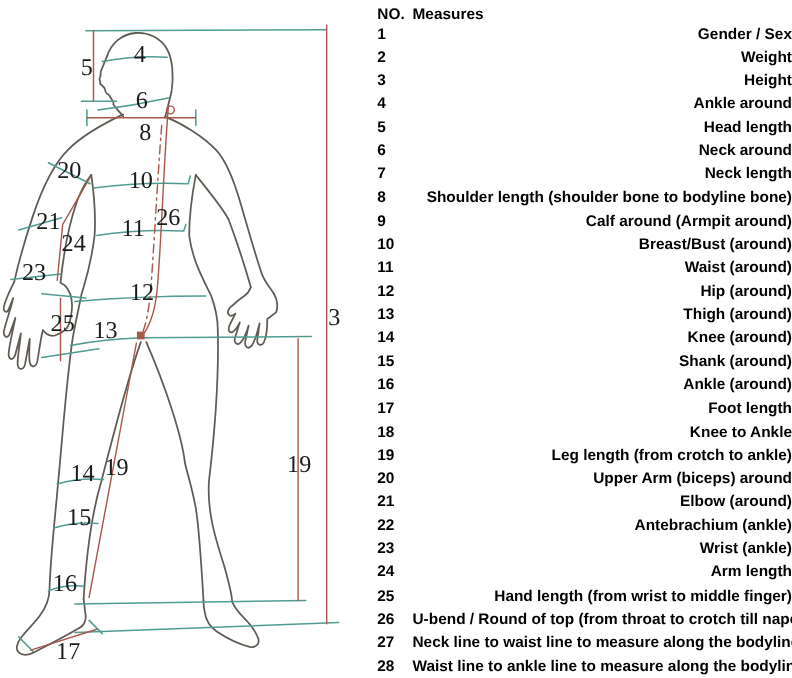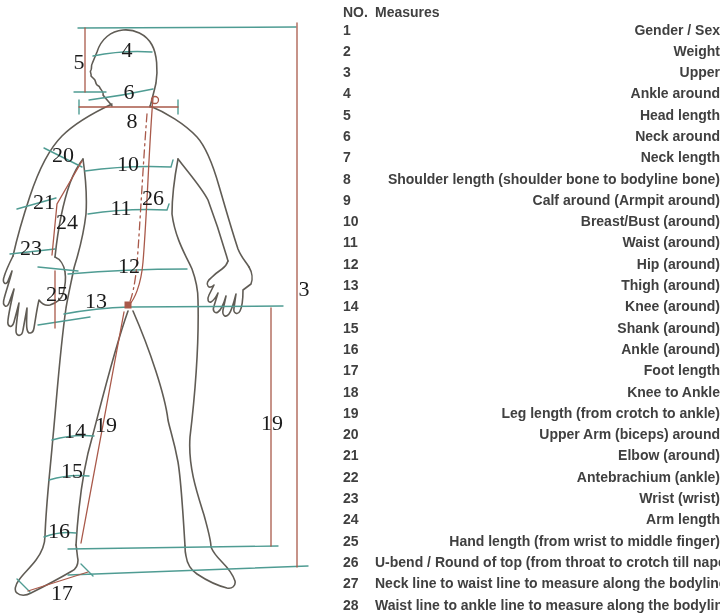--- a/index.html
+++ b/index.html
@@ -8,21 +8,21 @@
     overflow:hidden;font-family:"Liberation Sans",sans-serif;
   }
   .figure-wrap{position:absolute;left:0;top:0;width:340px;height:616px;}
   .figure-wrap svg{display:block;}
   .fig-num{
     font-family:"Liberation Serif",serif;
     font-size:22px;fill:#1b1b1b;
   }
   .list-panel{
     position:absolute;left:340px;top:0;width:380px;height:616px;
-    color:#404040;font-weight:bold;font-size:14px;
+    color:#000000;font-weight:bold;font-size:14px;
   }
   .list-header{position:absolute;left:3px;top:2px;height:20px;line-height:20px;display:flex;}
   .hdr-no{width:32px;}
   .list-rows{position:absolute;left:3px;top:19.5px;right:0;}
   .m-row{height:21.3px;line-height:21.3px;display:flex;white-space:nowrap;}
   .m-no{width:32px;flex:0 0 32px;}
   .m-label{flex:1;text-align:right;}
 </style>
 </head>
 <body>
@@ -167,21 +167,21 @@
     <span class="m-label">Gender / Sex</span>
   </div>
 
   <div class="m-row">
     <span class="m-no">2</span>
     <span class="m-label">Weight</span>
   </div>
 
   <div class="m-row">
     <span class="m-no">3</span>
-    <span class="m-label">Upper</span>
+    <span class="m-label">Height</span>
   </div>
 
   <div class="m-row">
     <span class="m-no">4</span>
     <span class="m-label">Ankle around</span>
   </div>
 
   <div class="m-row">
     <span class="m-no">5</span>
     <span class="m-label">Head length</span>
@@ -267,21 +267,21 @@
     <span class="m-label">Elbow (around)</span>
   </div>
 
   <div class="m-row">
     <span class="m-no">22</span>
     <span class="m-label">Antebrachium (ankle)</span>
   </div>
 
   <div class="m-row">
     <span class="m-no">23</span>
-    <span class="m-label">Wrist (wrist)</span>
+    <span class="m-label">Wrist (ankle)</span>
   </div>
 
   <div class="m-row">
     <span class="m-no">24</span>
     <span class="m-label">Arm length</span>
   </div>
 
   <div class="m-row">
     <span class="m-no">25</span>
     <span class="m-label">Hand length (from wrist to middle finger)</span>

